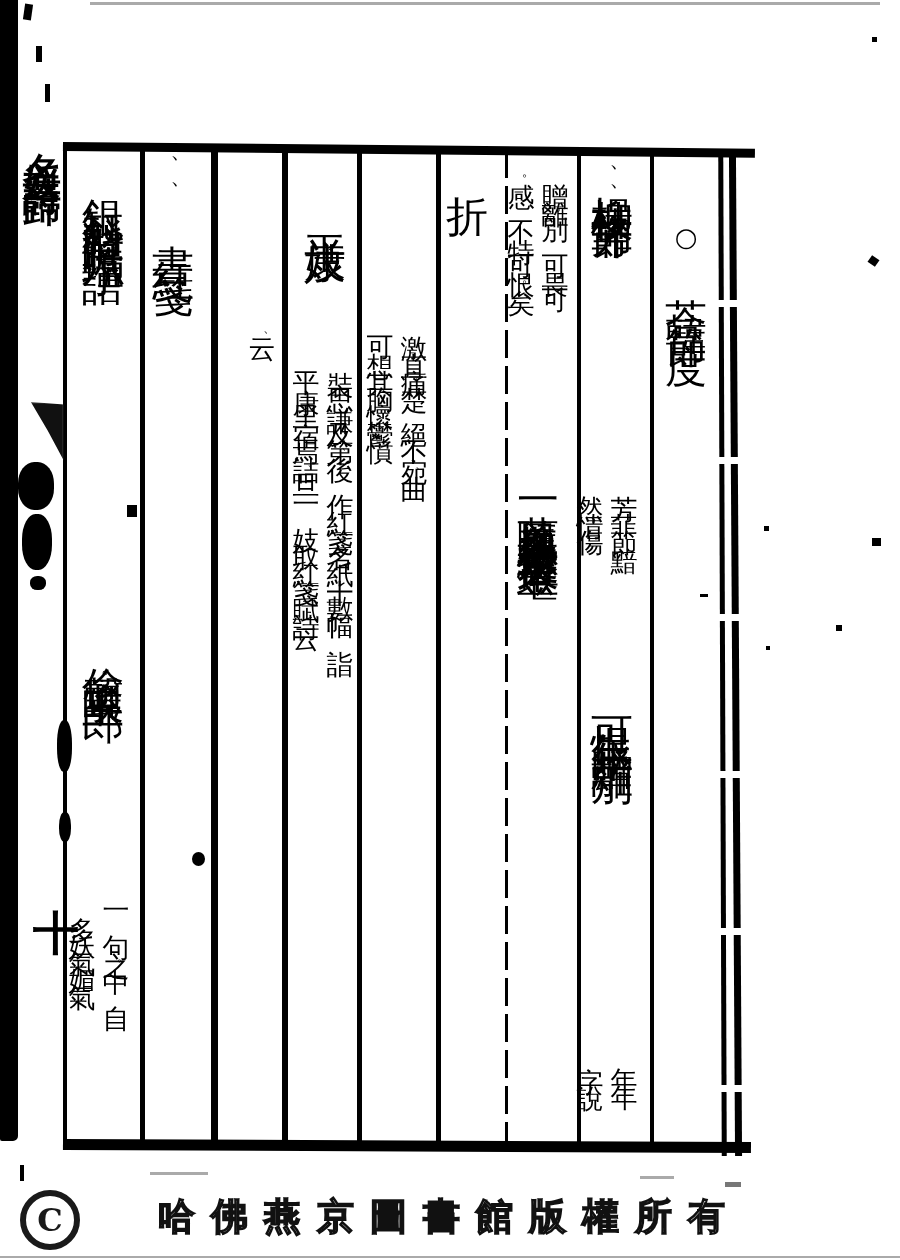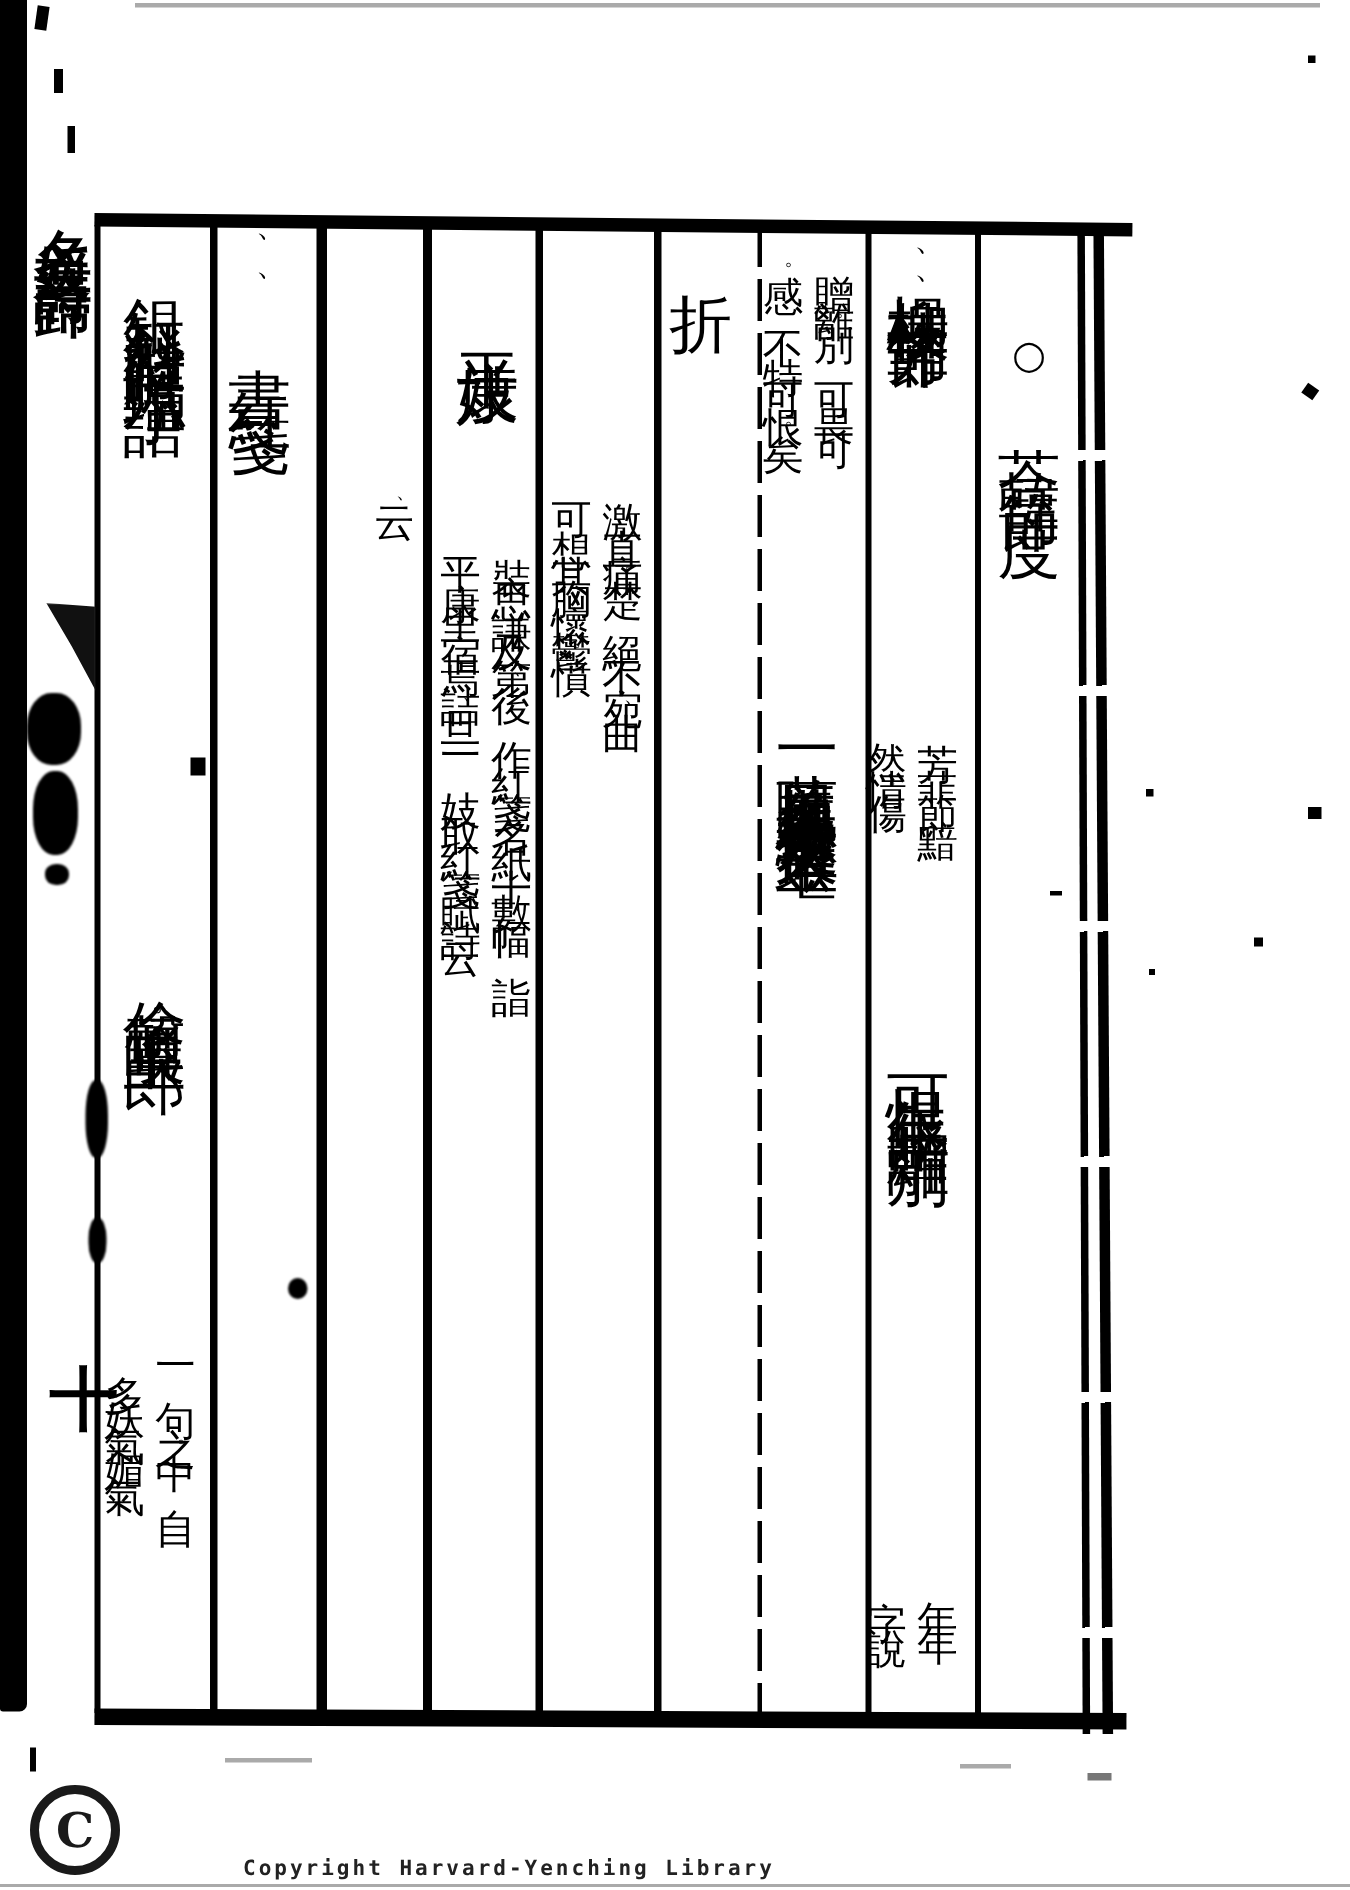--- a/index.html
+++ b/index.html
@@ -129,15 +129,15 @@
   <div class="speck" style="left:872px;top:37px;width:5px;height:5px;"></div>
   <div class="speck gray" style="left:90px;top:2px;width:790px;height:3px;"></div>
   <div class="speck gray" style="left:0;top:1256px;width:900px;height:2px;"></div>
   <div class="speck gray" style="left:150px;top:1172px;width:58px;height:3px;"></div>
   <div class="speck gray" style="left:640px;top:1176px;width:34px;height:3px;"></div>
   <div class="speck" style="left:725px;top:1182px;width:16px;height:5px;background:#777;"></div>
 
   <div id="stamp-circle">
     <span class="run">C</span>
   </div>
-  <div id="stamp-en">Copyright Harvard-Yenching Library</div>
+  <div id="stamp-cn">哈佛燕京圖書館版權所有</div>
 
 </div>
 
 </body></html>

